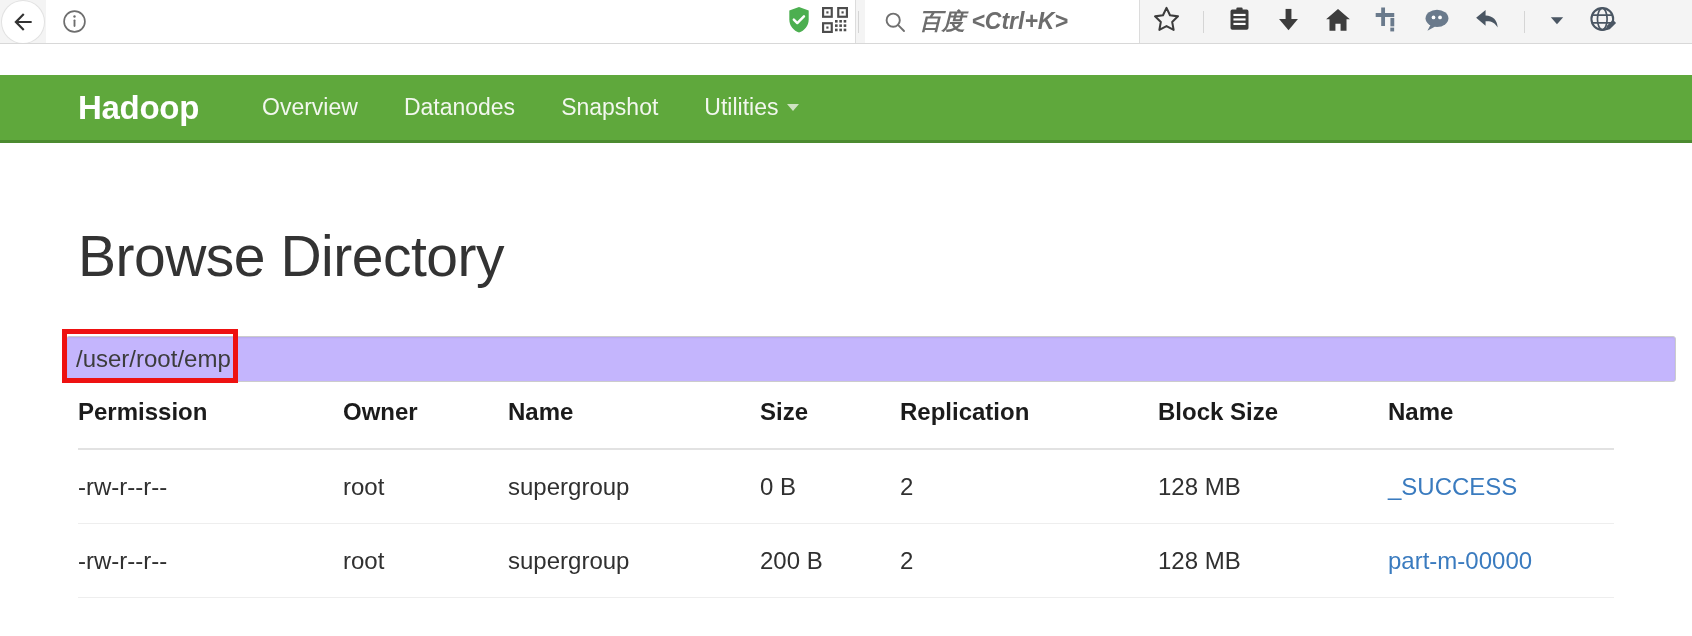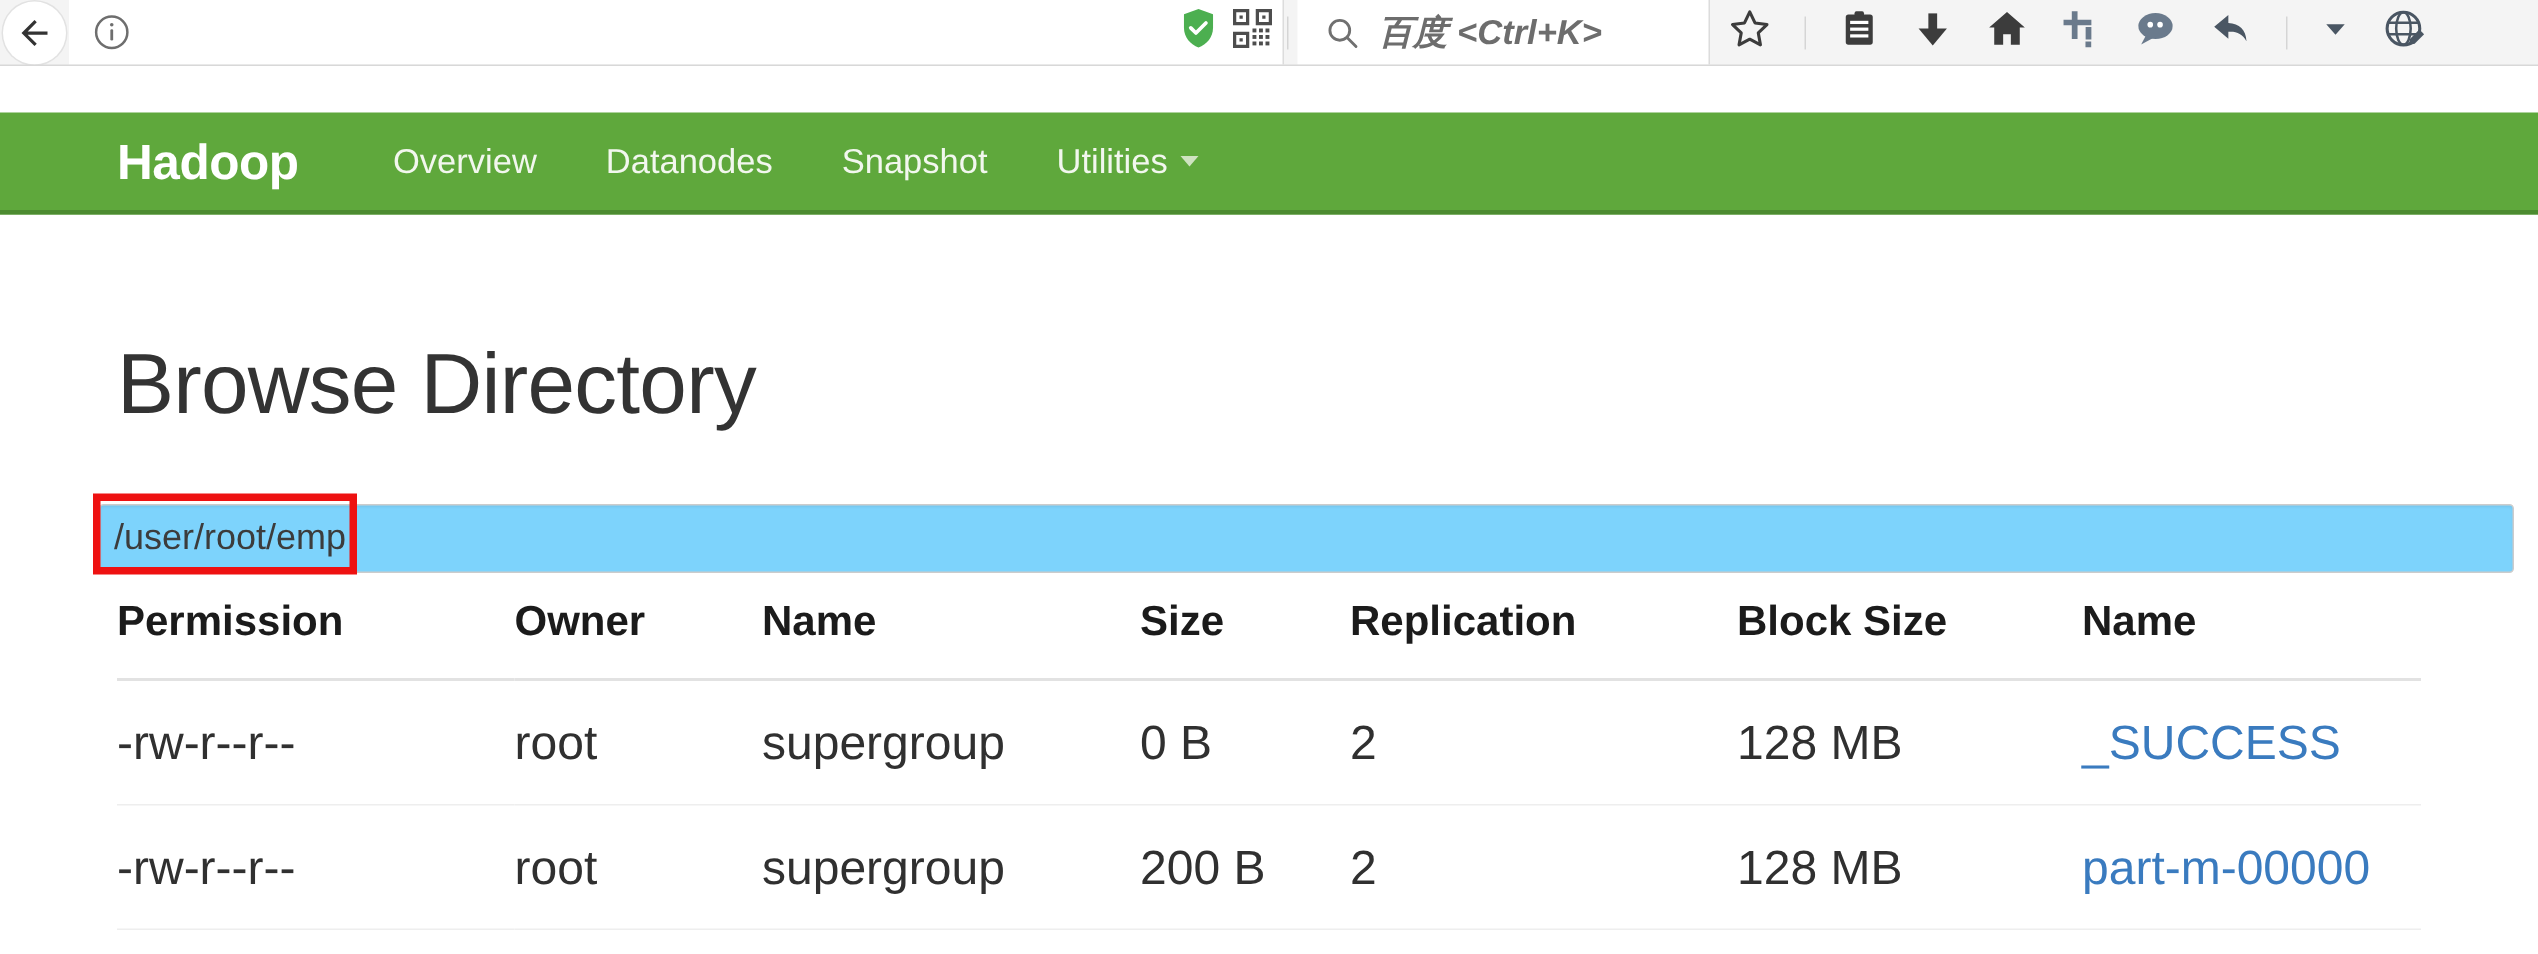--- a/index.html
+++ b/index.html
@@ -172,21 +172,21 @@
     position: relative;
     margin-top: 47px;
   }
   .path-input {
     position: absolute;
     left: 66px; top: 0;
     width: 1610px;
     height: 46px;
     border: 1px solid #cccccc;
     border-radius: 3px;
-    background: #7dd3fc;
+    background: #c4b5fd;
     box-sizing: border-box;
     display: flex;
     align-items: center;
     box-shadow: inset 0 1px 2px rgba(0,0,0,0.07);
   }
   .path-input-text {
     margin-left: 9px;
     font-size: 24px;
     color: #3c3c3c;
   }
@@ -207,28 +207,28 @@
     left: 78px; top: 251px;
     width: 1536px;
   }
   table.files {
     width: 100%;
     border-collapse: collapse;
     table-layout: fixed;
   }
   table.files th {
     text-align: left;
-    font-size: 28px;
+    font-size: 24px;
     font-weight: 700;
     color: #1b1b1b;
     padding: 0 0 22px 0;
     border-bottom: 2px solid #e2e2e2;
   }
   table.files td {
-    font-size: 32px;
+    font-size: 24px;
     color: #303030;
     padding: 23px 0 22px 0;
     border-bottom: 1px solid #eeeeee;
   }
   .col-permission { width: 265px; }
   .col-owner { width: 165px; }
   .col-group { width: 252px; }
   .col-size { width: 140px; }
   .col-replication { width: 258px; }
   .col-blocksize { width: 230px; }

